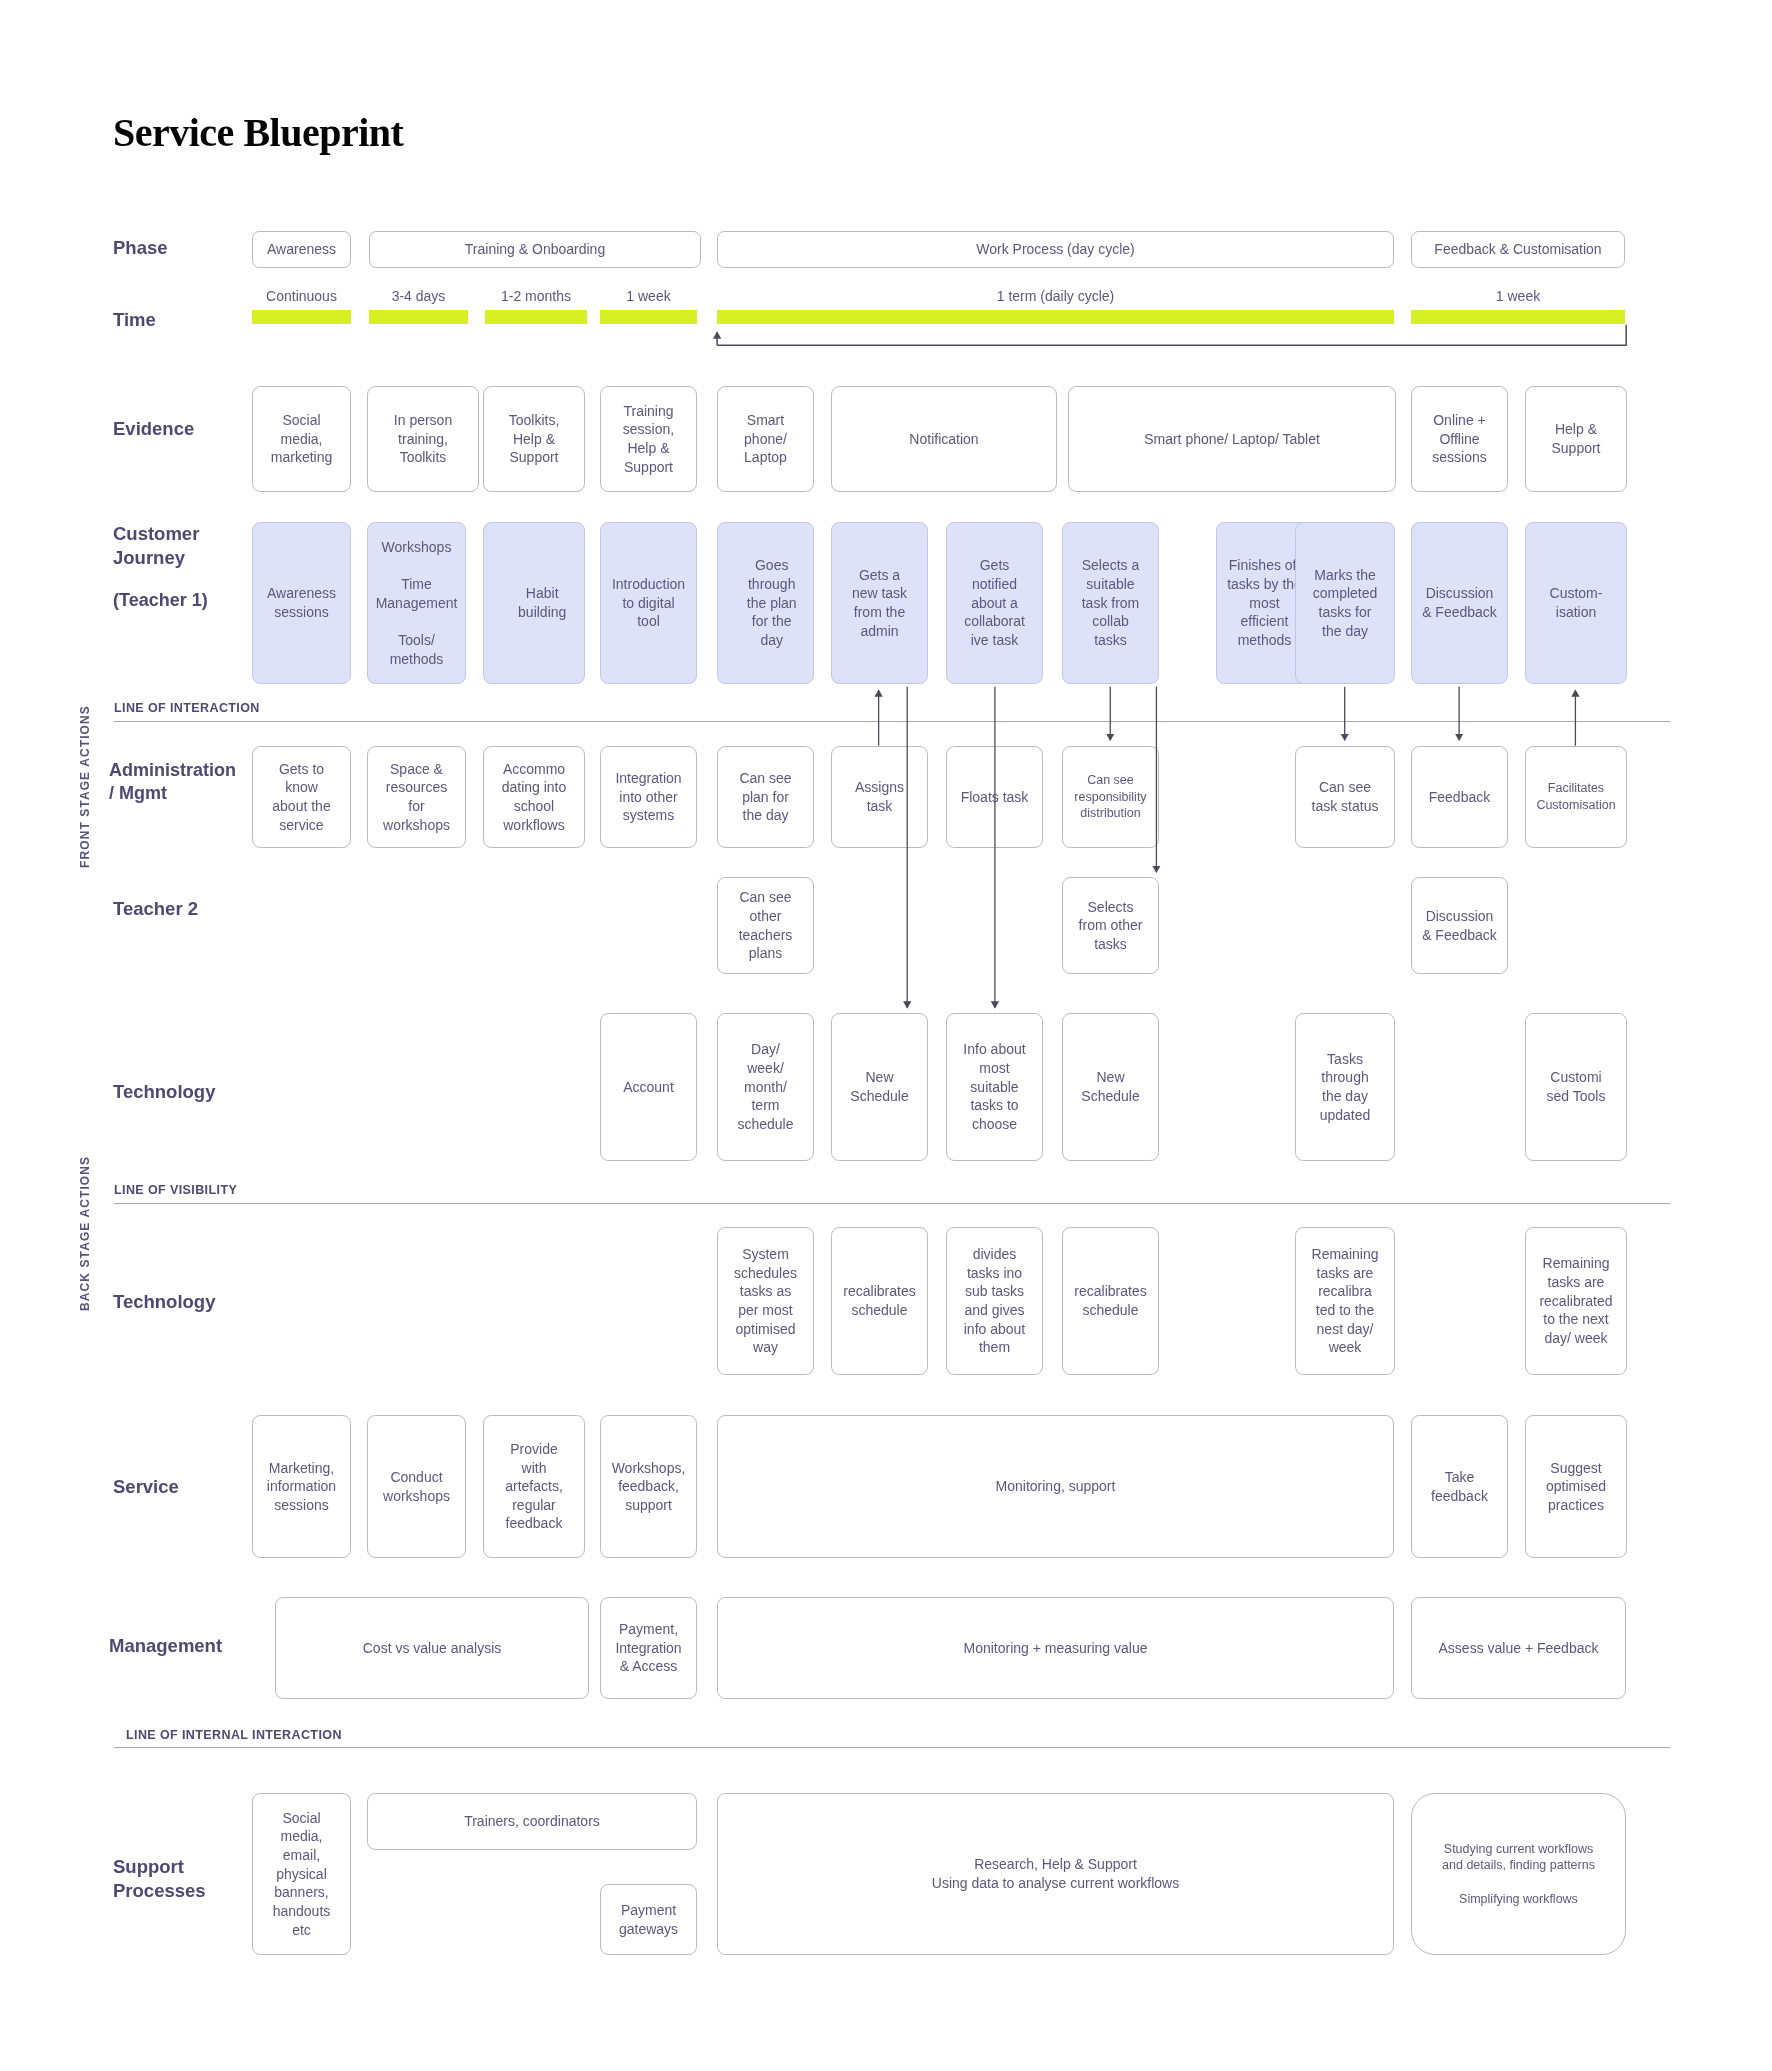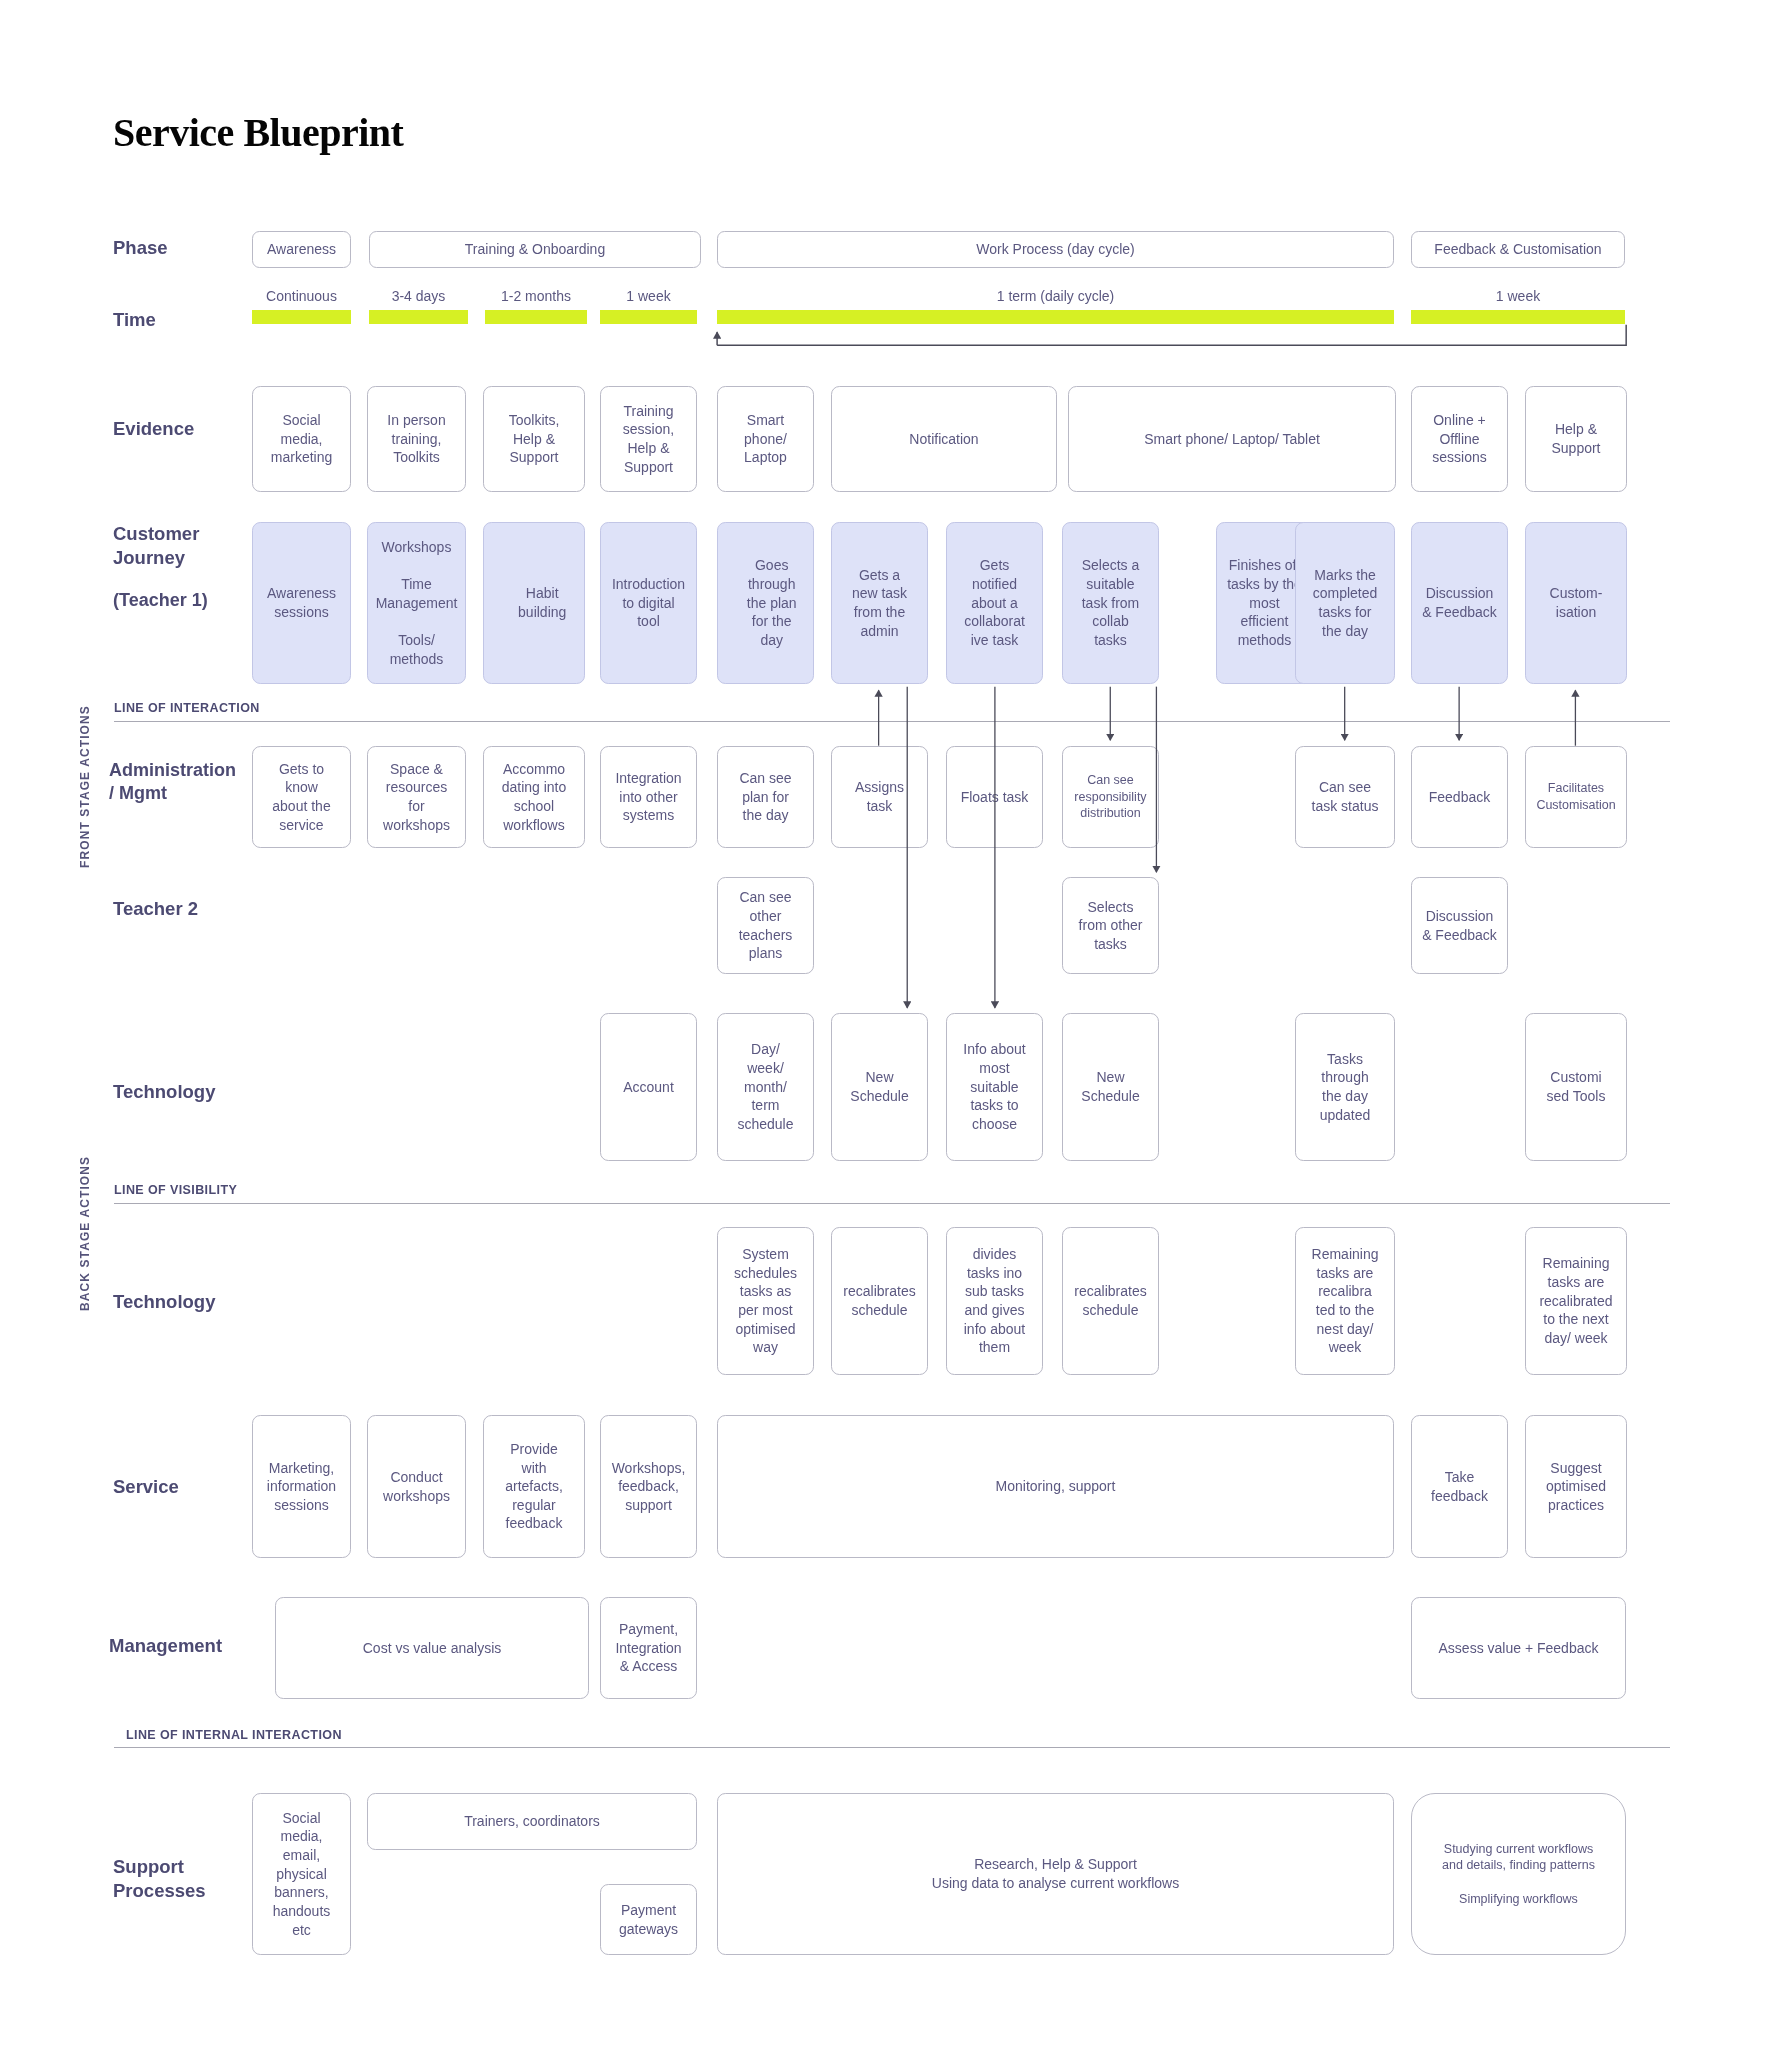--- a/index.html
+++ b/index.html
@@ -126,21 +126,21 @@
   <div class="timebar" style="left:252px; top:310px; width:99px;"></div>
   <div class="timebar" style="left:369px; top:310px; width:99px;"></div>
   <div class="timebar" style="left:485px; top:310px; width:102px;"></div>
   <div class="timebar" style="left:600px; top:310px; width:97px;"></div>
   <div class="timebar" style="left:717px; top:310px; width:677px;"></div>
   <div class="timebar" style="left:1411px; top:310px; width:214px;"></div>
 
   <div class="box" style="left:252px; top:386px; width:99px; height:106px;">Social
 media,
 marketing</div>
-  <div class="box" style="left:367px; top:386px; width:99px; height:106px;">In person
+  <div class="box" style="left:367px; top:386px; width:112px; height:106px;">In person
 training,
 Toolkits</div>
   <div class="box" style="left:483px; top:386px; width:102px; height:106px;">Toolkits,
 Help &amp;
 Support</div>
   <div class="box" style="left:600px; top:386px; width:97px; height:106px;">Training
 session,
 Help &amp;
 Support</div>
   <div class="box" style="left:717px; top:386px; width:97px; height:106px;">Smart
@@ -314,20 +314,21 @@
   <div class="box" style="left:1411px; top:1415px; width:97px; height:143px;">Take
 feedback</div>
   <div class="box" style="left:1525px; top:1415px; width:102px; height:143px;">Suggest
 optimised
 practices</div>
 
   <div class="box" style="left:275px; top:1597px; width:314px; height:102px;">Cost vs value analysis</div>
   <div class="box" style="left:600px; top:1597px; width:97px; height:102px;">Payment,
 Integration
 &amp; Access</div>
+  <div class="box" style="left:717px; top:1597px; width:677px; height:102px;">Monitoring + measuring value</div>
   <div class="box" style="left:1411px; top:1597px; width:215px; height:102px;">Assess value + Feedback</div>
 
   <div class="linelabel" style="left:126px; top:1728px;">LINE OF INTERNAL INTERACTION</div>
   <div class="hline" style="left:114px; top:1747px; width:1556px;"></div>
 
   <div class="box" style="left:252px; top:1793px; width:99px; height:162px;">Social
 media,
 email,
 physical
 banners,

